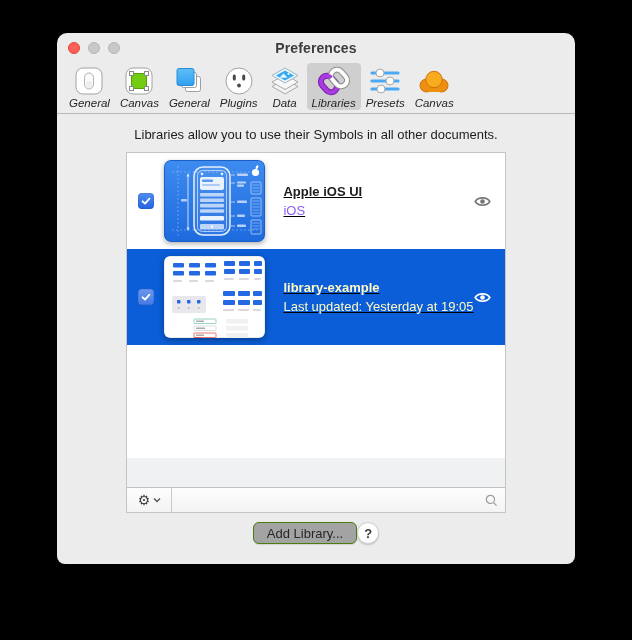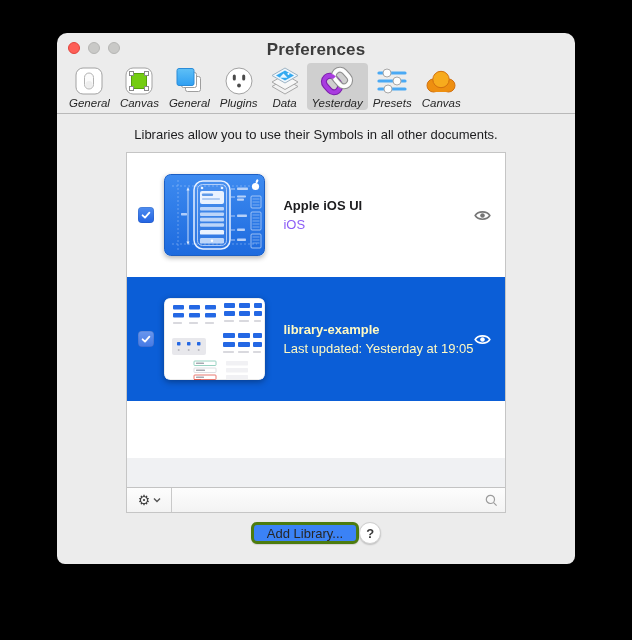--- a/index.html
+++ b/index.html
@@ -15,42 +15,42 @@
     display:flex;flex-direction:column;
   }
   
   .titlebar{position:relative;height:30px;flex:0 0 auto;}
   .traffic{position:absolute;left:11px;top:9px;display:flex;gap:8px;}
   .light{width:12px;height:12px;border-radius:50%;box-sizing:border-box;}
   .light.red{background:#fe5f57;border:1px solid #e2443d;}
   .light.gray{background:#c9c9c7;border:1px solid #b6b6b4;}
   .title{
     position:absolute;left:0;right:0;top:7px;text-align:center;
-    font-size:17px;font-weight:700;color:#3c3c3c;letter-spacing:.1px;
+    font-size:14px;font-weight:700;color:#3c3c3c;letter-spacing:.1px;
   }
   
   .toolbar{
     flex:0 0 auto;display:flex;align-items:flex-end;
     padding:0 0 3px 7px;border-bottom:1px solid #b9b9b9;
   }
   .tb-item{
     display:flex;flex-direction:column;align-items:center;
     padding:3px 5px 1px 5px;border-radius:4px;cursor:default;font-style:italic;
   }
   .tb-item.selected{background:#cfcfcf;}
   .tb-icon{width:34px;height:30px;display:flex;align-items:center;justify-content:center;}
   .tb-label{font-size:11.5px;color:#262626;margin-top:1px;white-space:nowrap;}
   
   .content{flex:1;display:flex;flex-direction:column;padding:0 18px;align-items:center;}
   .desc{font-size:13px;color:#1d1d1f;margin:13px 0 10px 0;}
   .list{
     flex:0 0 auto;height:361px;background:#fff;border:1px solid #c5c5c5;
     box-sizing:border-box;display:flex;flex-direction:column;overflow:hidden;
   }
-  .row{height:124px;flex:0 0 auto;display:flex;align-items:center;}
+  .row{height:96px;flex:0 0 auto;display:flex;align-items:center;text-decoration:underline;}
   .row.selected{background:#0b5ed7;}
   .checkbox{
     width:16px;height:16px;border-radius:4px;margin-left:11px;flex:0 0 auto;
     display:flex;align-items:center;justify-content:center;
     background:linear-gradient(#4f8df0,#2363e2);
     box-shadow:inset 0 0 0 .5px rgba(0,0,0,.15);
   }
   .row.selected .checkbox{background:linear-gradient(#6a97ee,#4579e4);}
   .thumb{margin-left:10px;flex:0 0 auto;width:101px;height:82px;border-radius:6px;}
   .thumb.blue{box-shadow:0 2px 5px rgba(0,0,0,.3);}
@@ -79,22 +79,22 @@
     flex:1;border:none;background:transparent;outline:none;
     font-size:13px;color:#333;padding:0 6px;height:100%;
   }
   .mag{flex:0 0 auto;margin-right:7px;display:flex;}
   
   .bottomrow{
     flex:0 0 auto;margin-top:9px;display:flex;align-items:center;
     justify-content:space-between;
   }
   .btn{
-    height:22px;padding:0 13px;border-radius:6px;background:#3b82f6;
-    border:3px solid #4d7c0f;box-shadow:0 .5px 1px rgba(0,0,0,.12);
+    height:22px;padding:0 13px;border-radius:6px;background:#a3a3a3;
+    border:1px solid #4d7c0f;box-shadow:0 .5px 1px rgba(0,0,0,.12);
     font-size:13px;color:#262626;display:flex;align-items:center;cursor:default;
   }
   .helpbtn{
     width:22px;height:22px;border-radius:50%;background:#fff;
     border:1px solid #cfcfcf;box-shadow:0 1px 1.5px rgba(0,0,0,.18);
     font-size:13px;font-weight:700;color:#3a3a3a;
     display:flex;align-items:center;justify-content:center;box-sizing:border-box;cursor:default;
   }
 </style>
 </head>
@@ -190,21 +190,21 @@
           </g>
           <g transform="rotate(-42 22 12)">
             <rect x="16" y="3" width="12" height="18" rx="6" fill="none" stroke="#909090" stroke-width="6.2"></rect>
             <rect x="16" y="3" width="12" height="18" rx="6" fill="none" stroke="#fdfdfd" stroke-width="4"></rect>
           </g>
           <g transform="rotate(-42 12 18)">
             <path d="M12 9 a6 6 0 0 1 6 6" fill="none" stroke="#a93ce0" stroke-width="4"></path>
           </g>
         </svg>
       </span>
-      <span class="tb-label">Yesterday</span>
+      <span class="tb-label">Libraries</span>
     </div>
 
     <div class="tb-item">
       <span class="tb-icon">
         <svg width="34" height="30" viewBox="0 0 34 30">
           <line x1="4" y1="7" x2="30" y2="7" stroke="#4aa9f4" stroke-width="3.2" stroke-linecap="round"></line>
           <line x1="4" y1="15" x2="30" y2="15" stroke="#4aa9f4" stroke-width="3.2" stroke-linecap="round"></line>
           <line x1="4" y1="23" x2="30" y2="23" stroke="#4aa9f4" stroke-width="3.2" stroke-linecap="round"></line>
           <circle cx="12" cy="7" r="4" fill="#fdfdfd" stroke="#a8a8a8"></circle>
           <circle cx="22" cy="15" r="4" fill="#fdfdfd" stroke="#a8a8a8"></circle>

